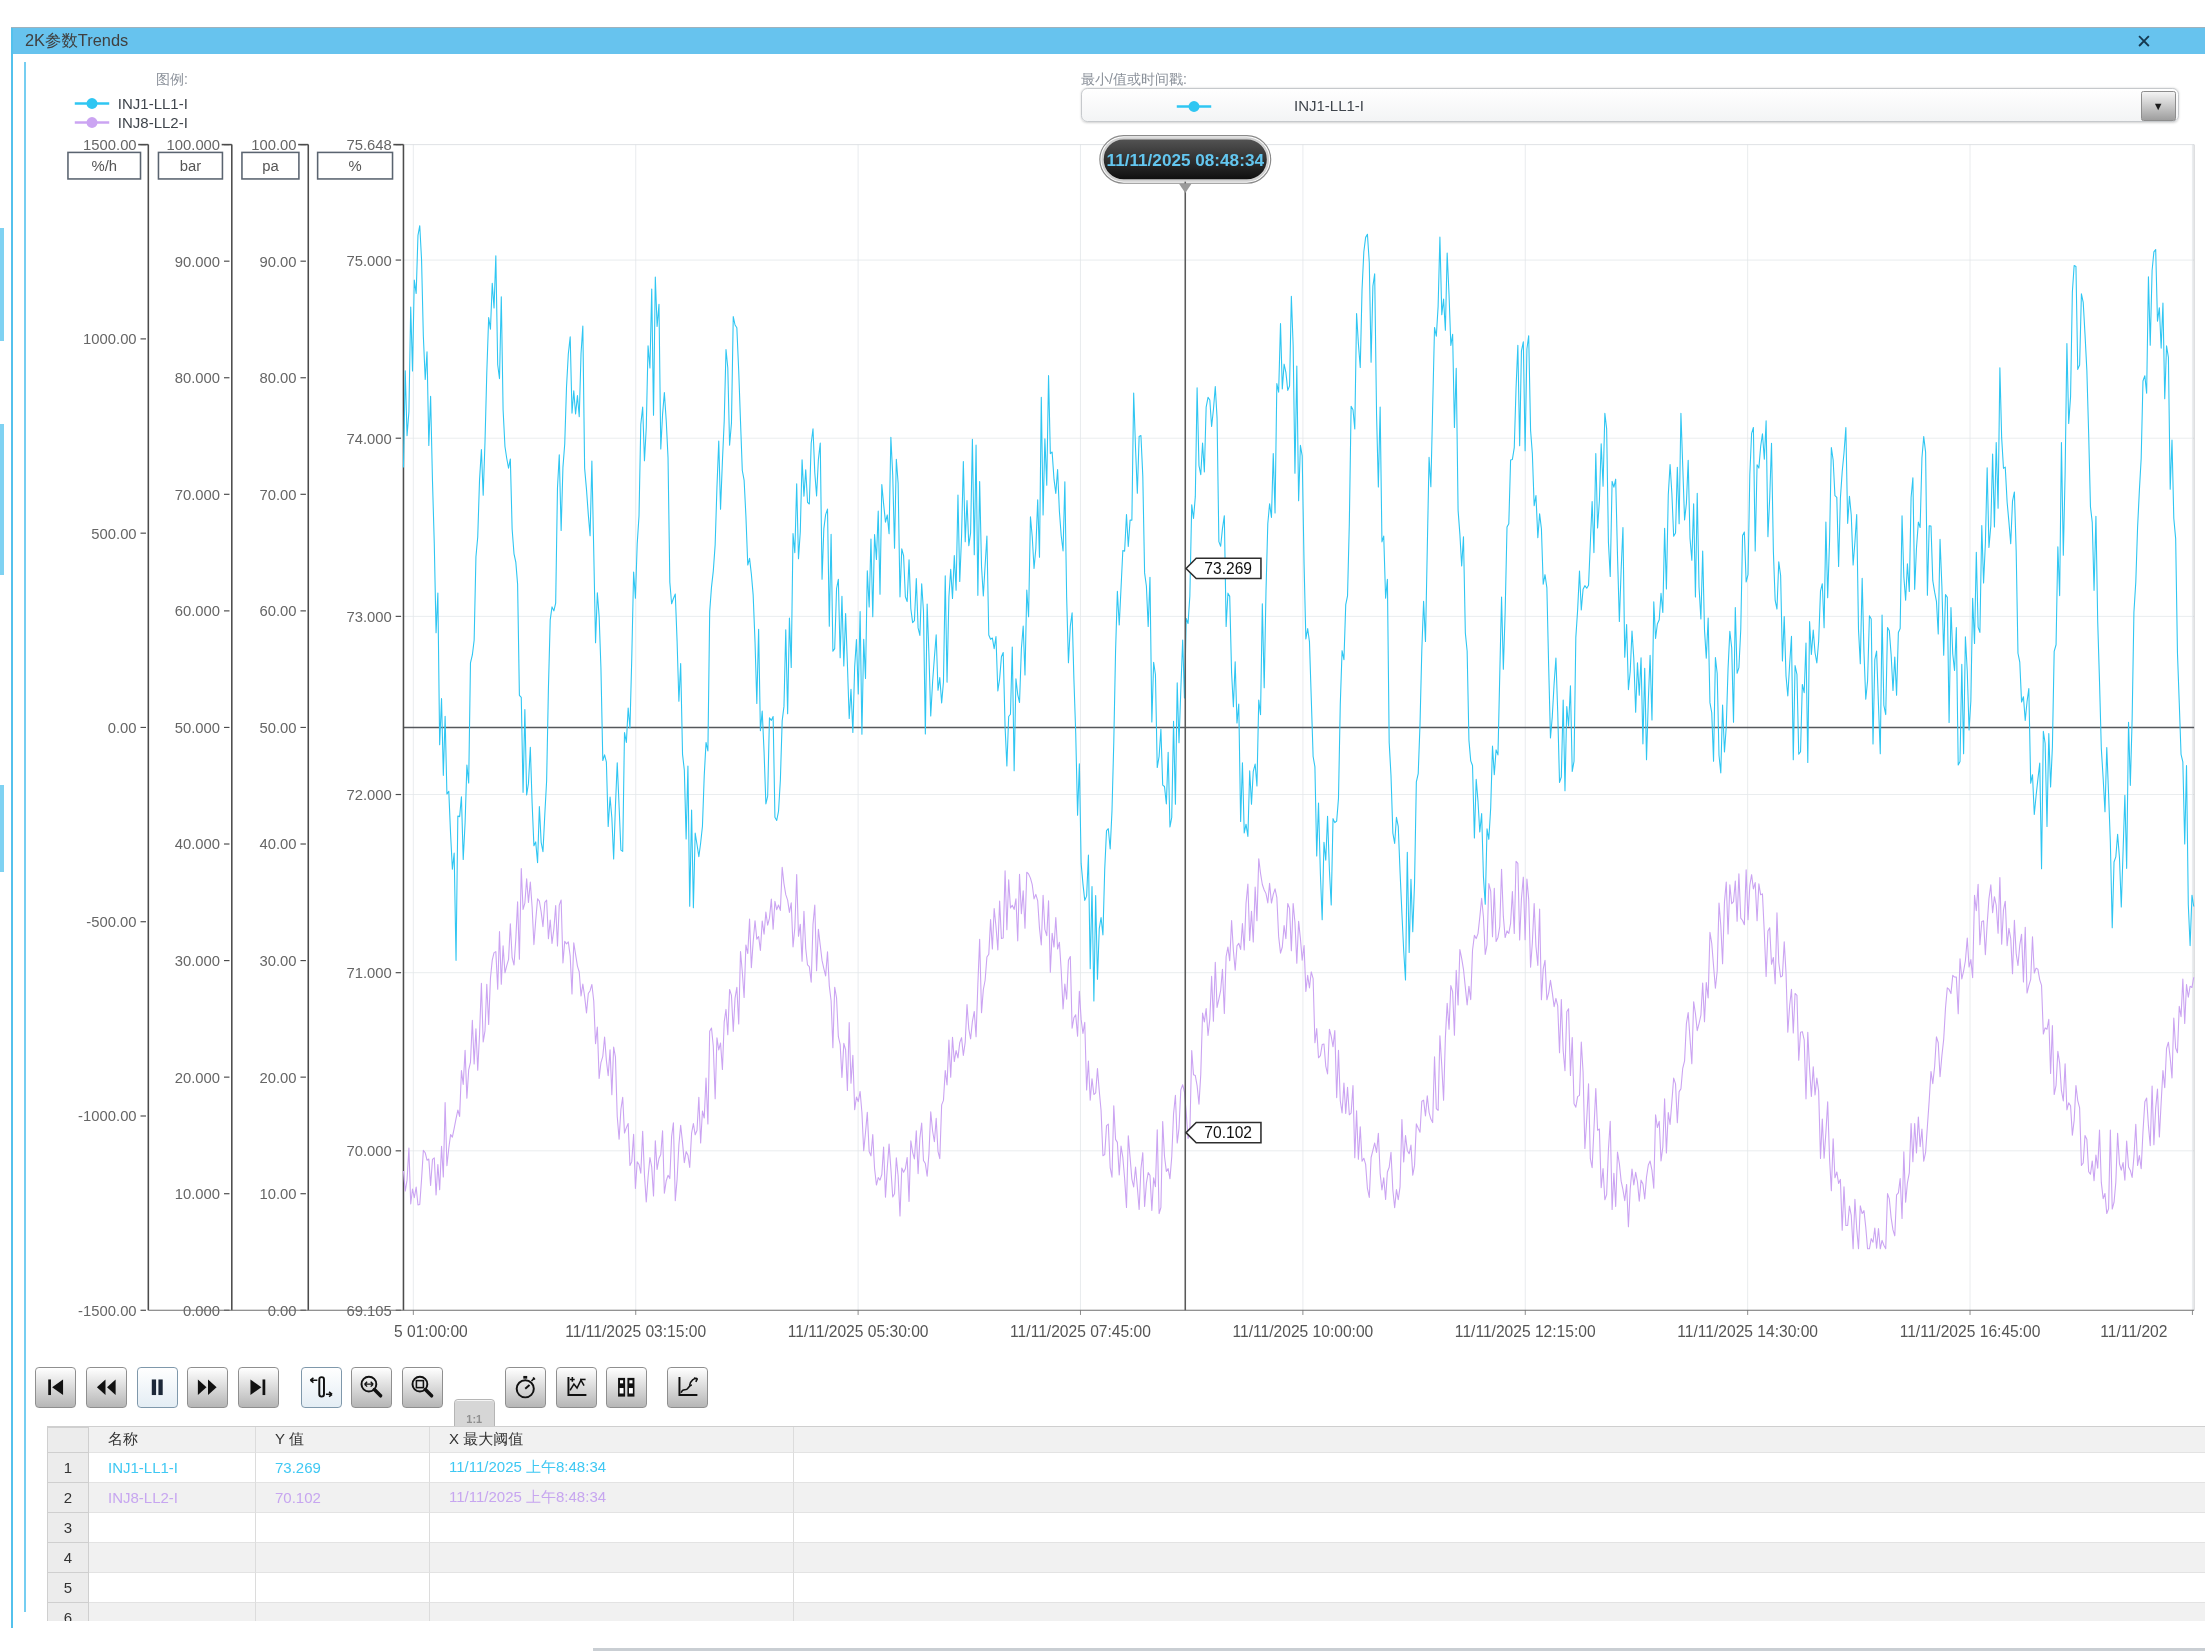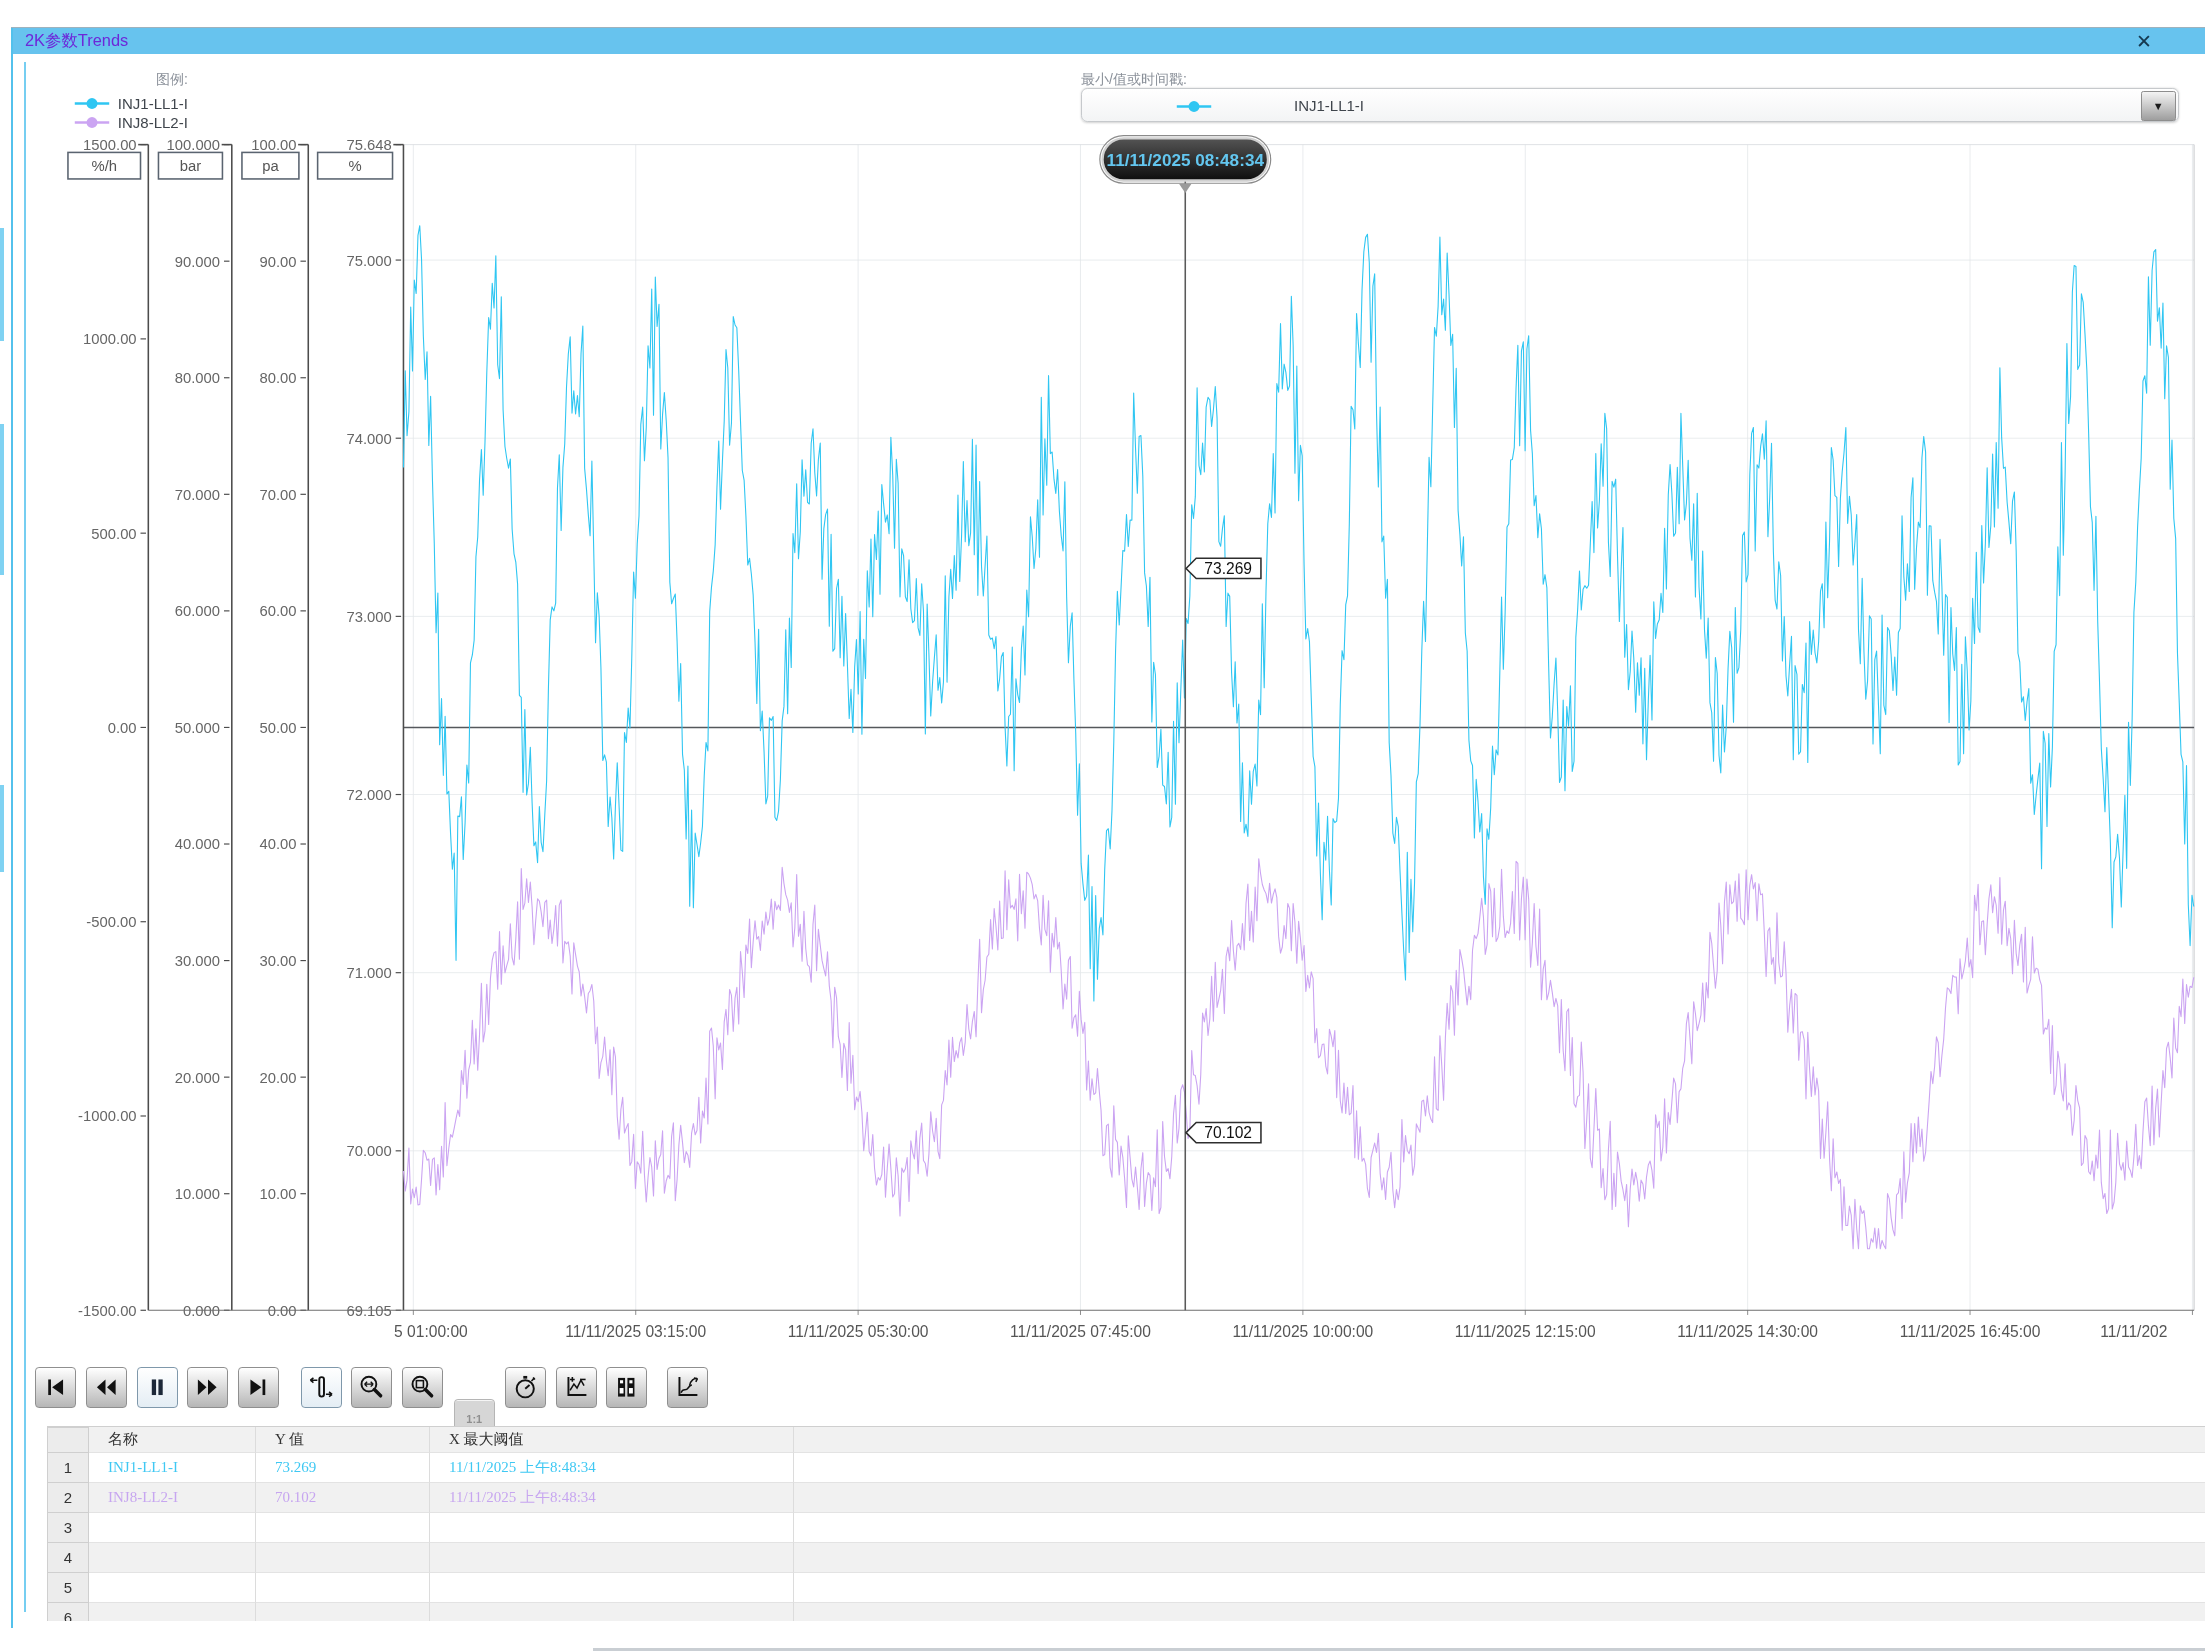--- a/index.html
+++ b/index.html
@@ -4,21 +4,21 @@
 <style>
   html,body{margin:0;padding:0;background:#ffffff;font-family:"Liberation Sans",sans-serif;}
   #screen{position:relative;width:2205px;height:1652px;overflow:hidden;background:#fff;}
   .frag{position:absolute;left:0;width:3.9px;background:#7fd2f2;}
   .bottom-sliver{position:absolute;left:593px;top:1648px;width:1612px;height:3.1px;background:#c9ced3;}
 
   .window{position:absolute;left:11px;top:28px;width:2194px;height:1600px;background:#fff;}
   .win-top-border{position:absolute;left:0;top:-0.8px;width:100%;height:0.8px;background:#9fb2bd;}
   .win-left-border{position:absolute;left:0;top:0;width:2.3px;height:100%;background:#53c1ec;z-index:60;}
   .titlebar{position:absolute;left:0;top:0;width:100%;height:26px;background:#67c3ee;display:flex;align-items:center;justify-content:space-between;box-sizing:border-box;padding:0 14px;}
-  .title{color:#6d28d9;font-size:16.4px;}
+  .title{color:#404040;font-size:16.4px;}
   .close{color:#15384f;font-size:19px;width:34px;text-align:center;margin-right:30px;cursor:default;}
   .content{position:absolute;left:0;top:26px;width:2194px;height:1567px;background:#fff;overflow:hidden;}
   .control-edge{position:absolute;left:12.5px;top:7.8px;width:2.3px;height:1550px;background:#5ec6ee;opacity:.85;}
 
   .legend{position:absolute;left:63px;top:17px;text-align:right;}
   .legend-label{font-size:14px;color:#8a9099;margin-bottom:4.7px;}
   .legend-item{display:flex;align-items:center;height:19.5px;}
   .legend-item span{font-size:15px;color:#3f454c;margin-left:7.8px;}
 
   .minmax-label{position:absolute;left:1070px;top:17px;font-size:14px;color:#8a9099;}
@@ -35,21 +35,21 @@
   .tb.disabled{background:#d6d6d6;border-color:#b5b5b5;}
   .tb svg{width:26.5px;height:26.5px;display:block;}
 
   .table{position:absolute;left:36px;top:1372px;right:0;height:195px;overflow:hidden;font-size:15px;color:#333;}
   .trow{display:flex;height:30px;box-sizing:border-box;}
   .thead{height:27px;background:#f1f1f1;border-top:0.8px solid #cfcfcf;}
   .r-odd{background:#ffffff;}
   .r-even{background:#f1f1f1;}
   .c-num{flex:0 0 42px;background:#ececec;border:0.8px solid #cfcfcf;border-top:none;display:flex;align-items:center;justify-content:center;color:#333;box-sizing:border-box;}
   .thead .c-num{border-top:0.8px solid #cfcfcf;}
-  .c{box-sizing:border-box;padding:0 19px;display:flex;align-items:center;border-right:0.8px solid #dcdcdc;border-bottom:0.8px solid #e3e3e3;overflow:hidden;white-space:nowrap;font-family:Liberation Serif, serif;}
+  .c{box-sizing:border-box;padding:0 19px;display:flex;align-items:center;border-right:0.8px solid #dcdcdc;border-bottom:0.8px solid #e3e3e3;overflow:hidden;white-space:nowrap;}
   .c1{flex:0 0 167px;} .c2{flex:0 0 174px;} .c3{flex:0 0 364px;} .cf{flex:1;border-right:none;}
 </style>
 </head>
 <body>
 
 <div id="screen">
   <div class="frag" style="top:228px;height:113px;"></div>
   <div class="frag" style="top:424px;height:151px;"></div>
   <div class="frag" style="top:785px;height:87px;"></div>
   <div class="bottom-sliver"></div>

